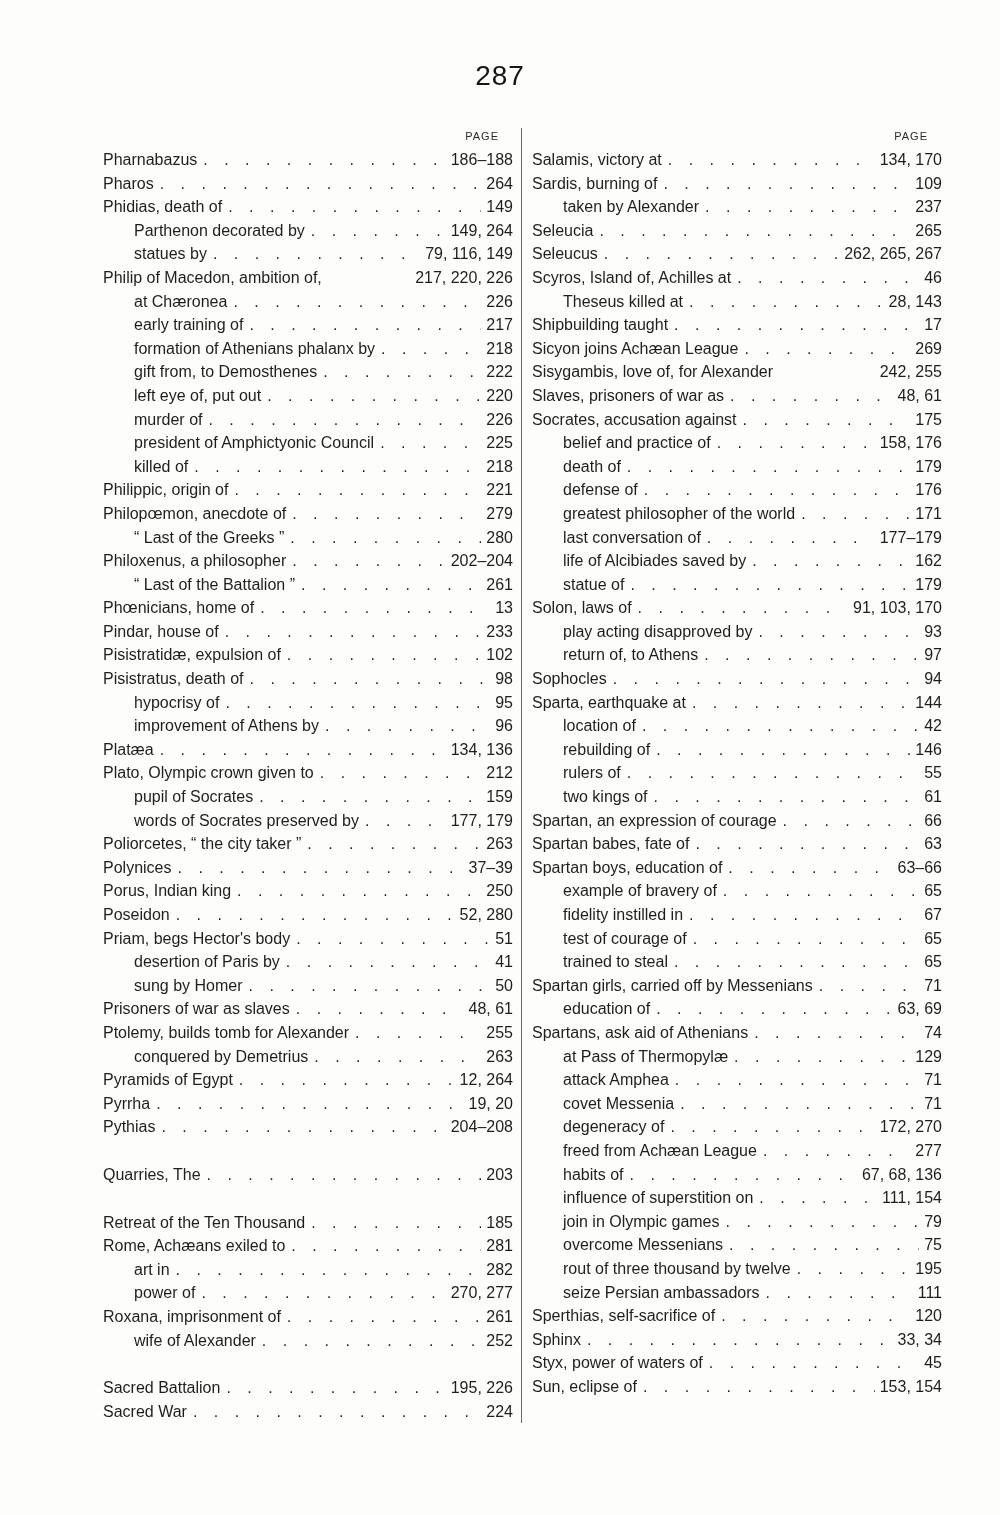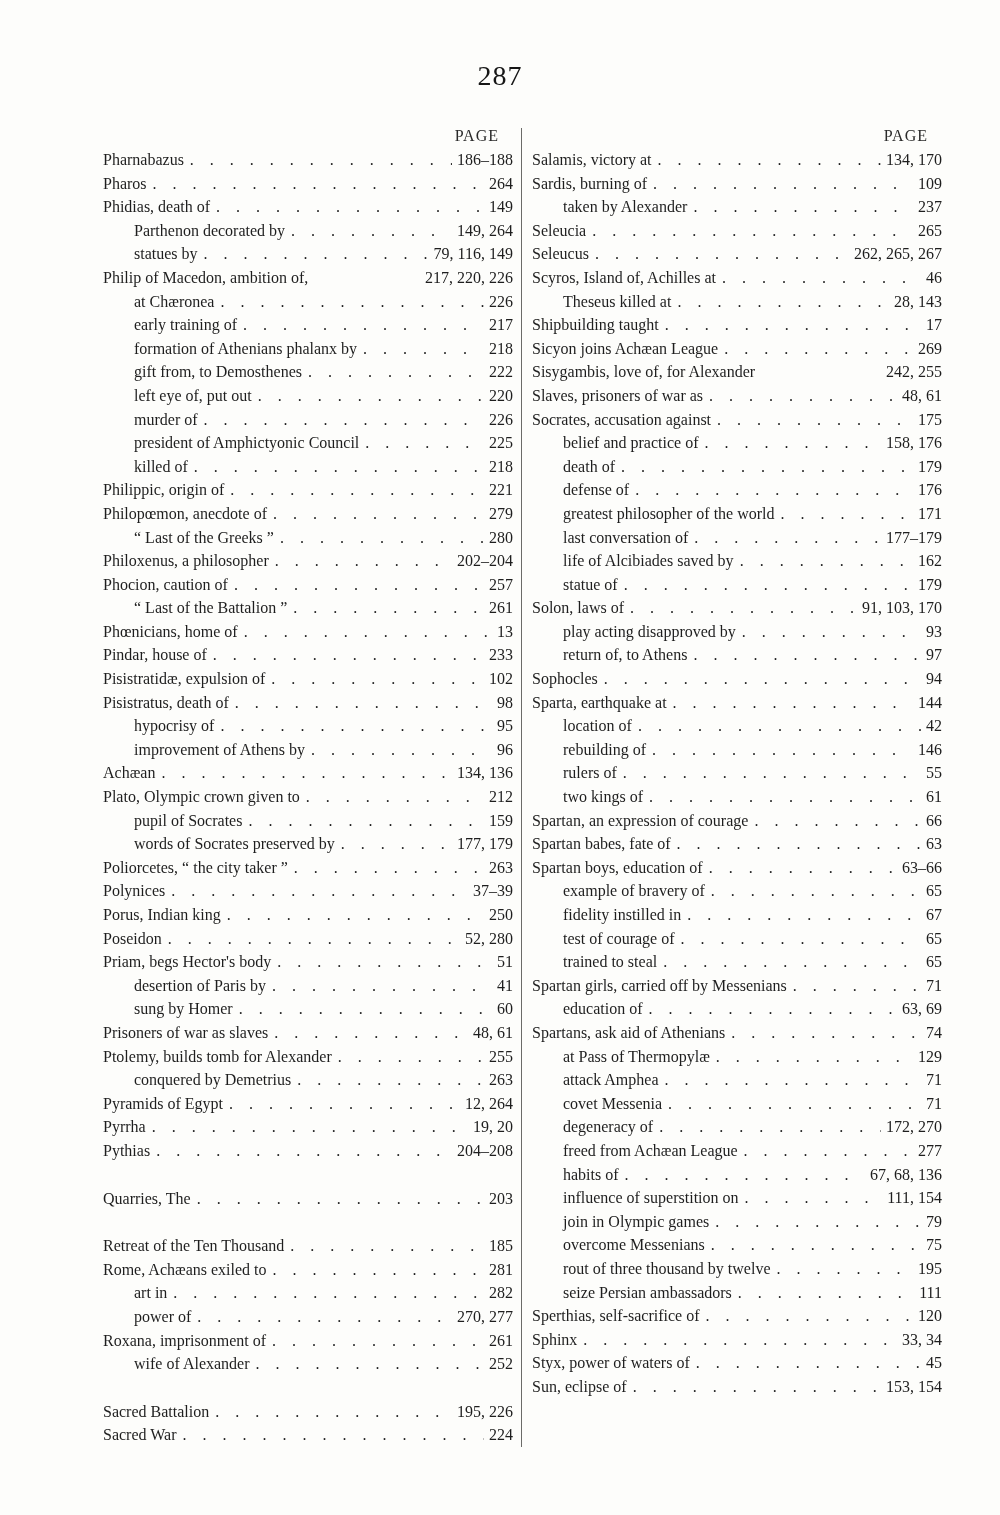--- a/index.html
+++ b/index.html
@@ -1,19 +1,19 @@
 <!DOCTYPE html>
 <html><head>
 <meta charset="utf-8">
 <style>
   html,body { margin:0; padding:0; background:#e9e9e7; }
   .page {
     width:1000px; height:1515px; margin:0 auto;
     background:#fdfdfb;
-    font-family:Liberation Serif, serif;
+    font-family:Liberation Sans, sans-serif;
     color:#1e1e1e;
     position:relative;
     box-sizing:border-box;
     overflow:hidden;
   }
   .page-number {
     text-align:center;
     padding-top:60px;
     font-size:28px;
     letter-spacing:1px;
@@ -24,21 +24,21 @@
     align-items:stretch;
     padding:36px 0 0 103px;
   }
   .column { width:410px; }
   .col-divider {
     width:1px;
     background:#6b6b68;
     margin:0 10px 0 8px;
   }
   .col-header {
-    font-size:16px;
+    font-size:11px;
     letter-spacing:1px;
     text-align:right;
     padding-right:14px;
     color:#2a2a2a;
     height:20px;
     line-height:16px;
   }
   .entry {
     display:flex;
     align-items:baseline;
@@ -157,25 +157,20 @@
           <div class="entry indent">
             <span class="entry-text">“ Last of the Greeks ”</span>
             <span class="leader"></span>
             <span class="entry-page">280</span>
           </div>
           <div class="entry">
             <span class="entry-text">Philoxenus, a philosopher</span>
             <span class="leader"></span>
             <span class="entry-page">202–204</span>
           </div>
-          <div class="entry">
-            <span class="entry-text">Phocion, caution of</span>
-            <span class="leader"></span>
-            <span class="entry-page">257</span>
-          </div>
           <div class="entry indent">
             <span class="entry-text">“ Last of the Battalion ”</span>
             <span class="leader"></span>
             <span class="entry-page">261</span>
           </div>
           <div class="entry">
             <span class="entry-text">Phœnicians, home of</span>
             <span class="leader"></span>
             <span class="entry-page">13</span>
           </div>
@@ -198,21 +193,21 @@
             <span class="entry-text">hypocrisy of</span>
             <span class="leader"></span>
             <span class="entry-page">95</span>
           </div>
           <div class="entry indent">
             <span class="entry-text">improvement of Athens by</span>
             <span class="leader"></span>
             <span class="entry-page">96</span>
           </div>
           <div class="entry">
-            <span class="entry-text">Achæan</span>
+            <span class="entry-text">Platæa</span>
             <span class="leader"></span>
             <span class="entry-page">134, 136</span>
           </div>
           <div class="entry">
             <span class="entry-text">Plato, Olympic crown given to</span>
             <span class="leader"></span>
             <span class="entry-page">212</span>
           </div>
           <div class="entry indent">
             <span class="entry-text">pupil of Socrates</span>
@@ -250,21 +245,21 @@
             <span class="entry-page">51</span>
           </div>
           <div class="entry indent">
             <span class="entry-text">desertion of Paris by</span>
             <span class="leader"></span>
             <span class="entry-page">41</span>
           </div>
           <div class="entry indent">
             <span class="entry-text">sung by Homer</span>
             <span class="leader"></span>
-            <span class="entry-page">60</span>
+            <span class="entry-page">50</span>
           </div>
           <div class="entry">
             <span class="entry-text">Prisoners of war as slaves</span>
             <span class="leader"></span>
             <span class="entry-page">48, 61</span>
           </div>
           <div class="entry">
             <span class="entry-text">Ptolemy, builds tomb for Alexander</span>
             <span class="leader"></span>
             <span class="entry-page">255</span>

